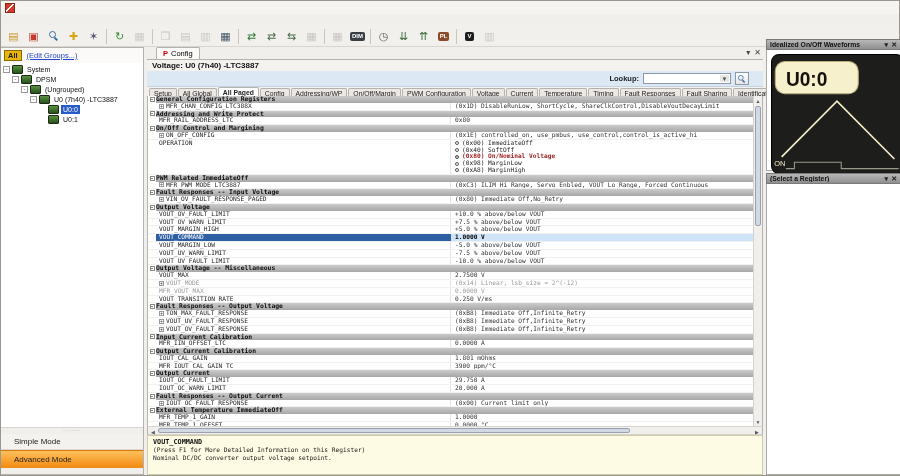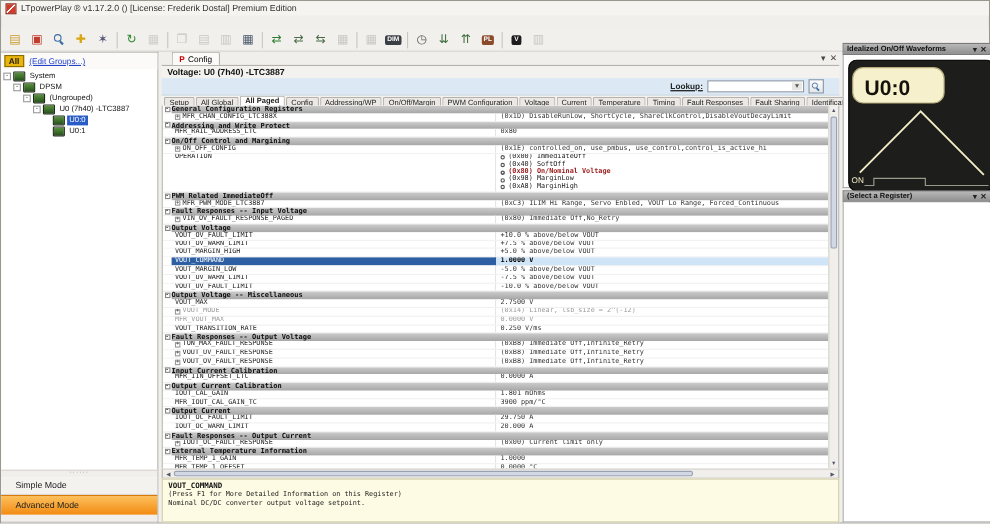--- a/index.html
+++ b/index.html
@@ -51,21 +51,21 @@
   #center{position:absolute;left:146px;top:46px;width:616px;bottom:0;}
   #tabstrip1{position:relative;height:12px;}
   .doc-tab{position:absolute;left:9px;bottom:0;height:11px;display:flex;align-items:center;gap:3px;
            padding:0 6px;background:#fbfaf8;border:1px solid #b5b2ad;border-bottom:none;
            border-radius:2px 2px 0 0;font-size:7.5px;}
   .p-badge{color:#c00;font-weight:bold;}
   .win-btns{position:absolute;right:2px;top:1px;display:flex;gap:4px;font-size:8px;color:#444;}
   #docheader{height:11px;font-size:8px;font-weight:bold;color:#111;padding-left:5px;line-height:11px;
              background:#f4f2ef;border-top:1px solid #b5b2ad;}
   #lookupbar{height:15px;background:#dce9f5;border-bottom:1px solid #c6d4e2;display:flex;justify-content:flex-end;
-             align-items:center;gap:4px;padding-right:14px;text-decoration:underline;}
+             align-items:center;gap:4px;padding-right:14px;}
   .lookup-label{font-size:7.5px;font-weight:bold;color:#222;}
   .lookup-combo{width:88px;height:11px;background:#fff;border:1px solid #8a98a8;position:relative;box-sizing:border-box;}
   .combo-arrow{position:absolute;right:1px;top:1px;bottom:1px;width:9px;background:#e8e6e2;font-size:6px;color:#555;
                display:flex;align-items:center;justify-content:center;}
   .lookup-search{width:14px;height:13px;border:1px solid #8a98a8;background:linear-gradient(#fefefe,#e6e6e6);
                  display:flex;align-items:center;justify-content:center;box-sizing:border-box;}
   .lookup-search .mag{transform:scale(.8);}
   #tabstrip2{height:11px;display:flex;align-items:flex-end;padding-left:2px;background:#f4f2ef;border-bottom:1px solid #b5b2ad;}
   .tab{font-size:6.8px;color:#222;padding:0 4px;height:9px;line-height:9px;background:#ece9e5;
        border:1px solid #b5b2ad;border-bottom:none;border-radius:2px 2px 0 0;margin-right:1px;white-space:nowrap;}
@@ -121,21 +121,20 @@
   #regpanel{position:absolute;left:0;right:0;top:134px;bottom:0;}
   #regbody{position:absolute;left:0;right:0;top:11px;bottom:0;background:#fff;border:1px solid #aaa;border-top:none;box-sizing:border-box;}
 </style>
 </head>
 <body>
 
 <div id="app">
 
   <div id="titlebar">
     <span class="applogo"></span>
-    <span>LTpowerPlay ®  v1.17.2.0 () [License: Frederik Dostal] Premium Edition</span>
   </div>
 
 
   <div id="toolbar">
       <span class="tbtn">
         <span class="tglyph" style="color: rgb(201, 153, 42);">▤</span>
       </span>
       <span class="tbtn">
         <span class="tglyph" style="color: rgb(194, 59, 46);">▣</span>
       </span>
@@ -512,21 +511,21 @@
           </div>
           <div class="grow reg">
             <span class="gut"></span>
             <span class="gname"><span class="exp">+</span>IOUT_OC_FAULT_RESPONSE</span>
             <span class="gval">(0x00) Current limit only</span>
           </div>
           <div class="grow gsec">
             <span class="gut">
               <span class="secbox">-</span>
             </span>
-            <span class="sectext">External Temperature Information</span>
+            <span class="sectext">External Temperature ImmediateOff</span>
           </div>
           <div class="grow reg">
             <span class="gut"></span>
             <span class="gname">MFR_TEMP_1_GAIN</span>
             <span class="gval">1.0000</span>
           </div>
           <div class="grow reg">
             <span class="gut"></span>
             <span class="gname">MFR_TEMP_1_OFFSET</span>
             <span class="gval">0.0000 °C</span>

